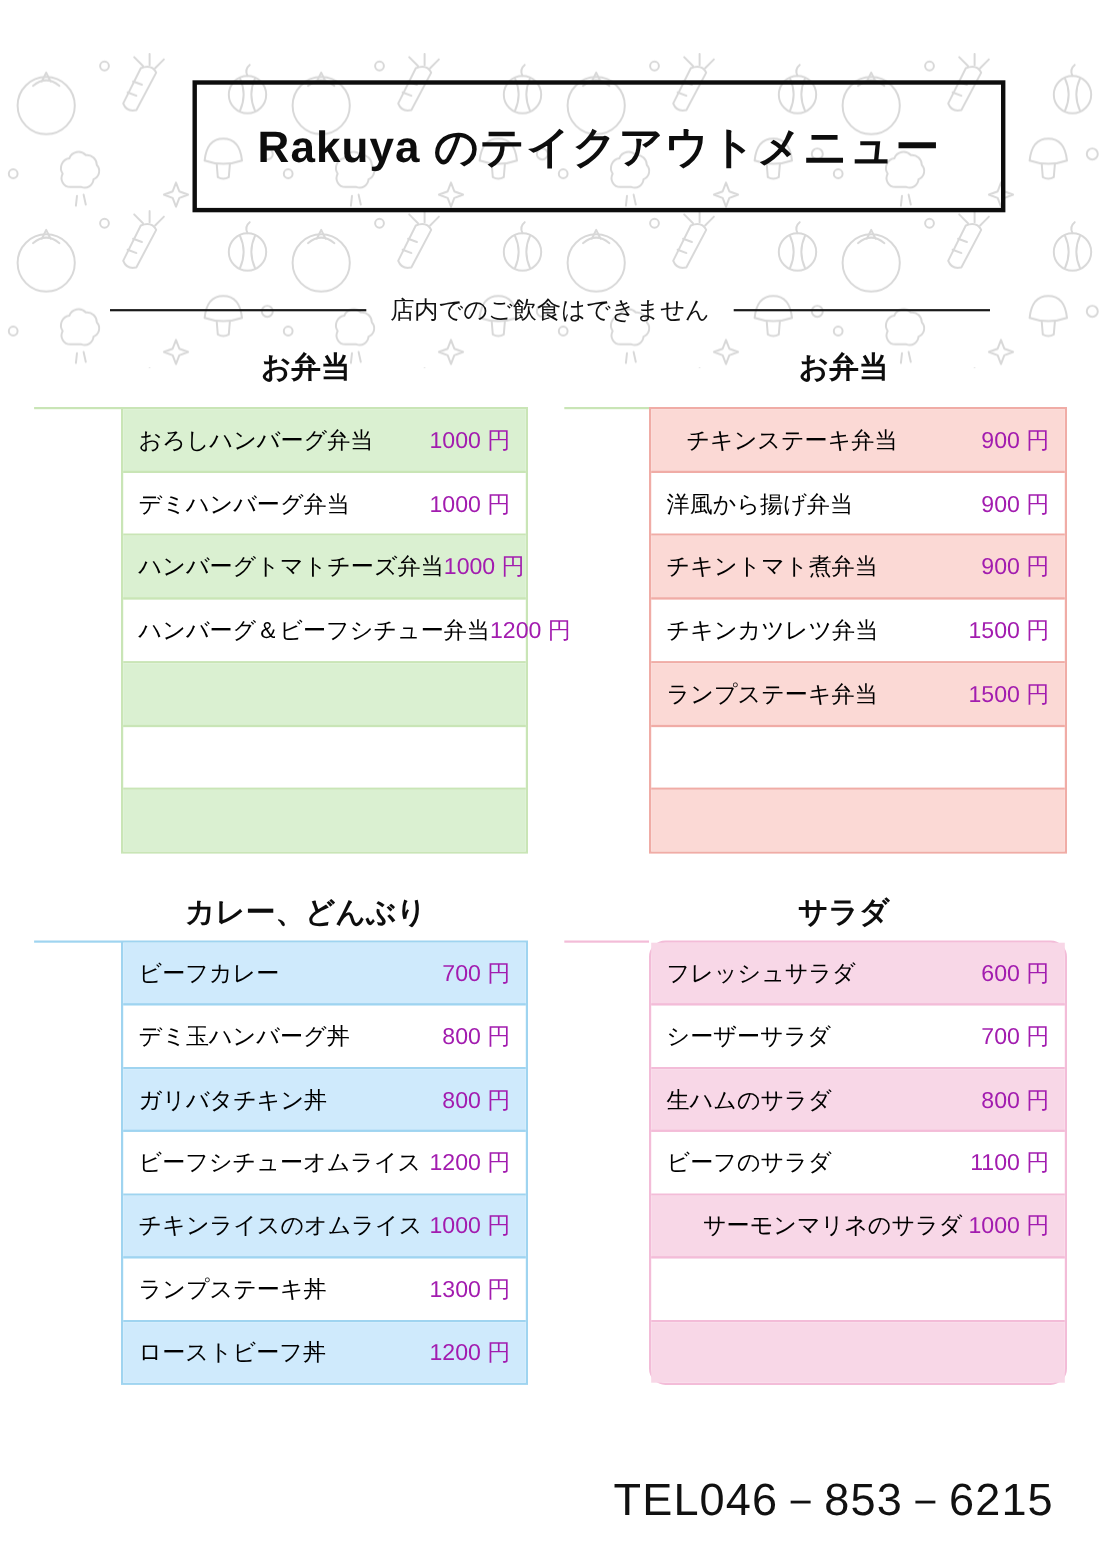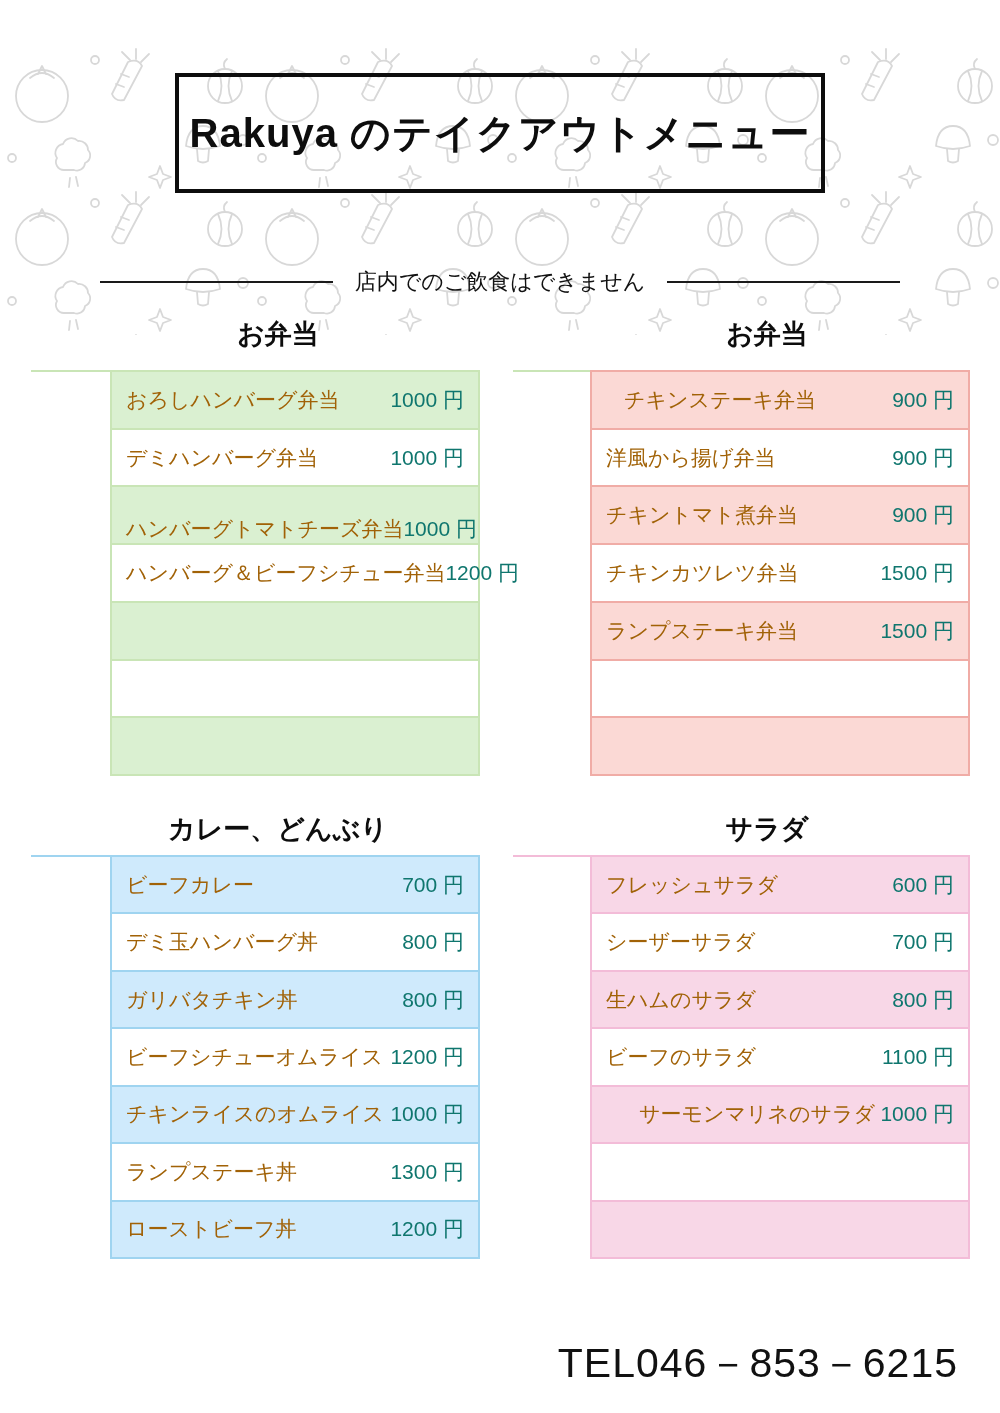--- a/index.html
+++ b/index.html
@@ -10,21 +10,21 @@
     font-family:"Liberation Sans","DejaVu Sans",sans-serif;
     overflow:hidden;
   }
   
   .doodle-band {
     position:absolute; left:0; top:48px; width:1000px; height:287px;
     overflow:hidden; z-index:0;
   }
   
   .title-box {
-    position:absolute; left:175px; top:73px; width:650px; height:120px;
+    position:absolute; left:175px; top:73px; width:739px; height:120px;
     border:4px solid #0d0d0d; box-sizing:border-box;
     display:flex; align-items:center; justify-content:center;
     z-index:2; background:transparent;
   }
   .title-text {
     font-size:40px; font-weight:bold; color:#0d0d0d; letter-spacing:1px;
     white-space:nowrap;
   }
   
   .notice-row {
@@ -55,22 +55,22 @@
     border:2px solid; display:flex; flex-direction:column; background:#ffffff;
   }
   .sec-tl .menu-table, .sec-bl .menu-table { left:79px; width:370px; }
   .sec-tr .menu-table, .sec-br .menu-table { left:77px; width:380px; }
   .sec-tl .menu-table, .sec-tr .menu-table { height:406px; }
   .sec-bl .menu-table, .sec-br .menu-table { height:404px; }
   .menu-row {
     flex:1; display:flex; align-items:center; justify-content:space-between;
     padding:0 14px; box-sizing:border-box;
   }
-  .menu-item-name  { font-size:21px; color:#a16207; white-space:nowrap; }
-  .menu-item-price { font-size:21px; color:#0f766e; white-space:nowrap; }
+  .menu-item-name  { font-size:21px; color:#000000; white-space:nowrap; }
+  .menu-item-price { font-size:21px; color:#a21caf; white-space:nowrap; }
   
   .tel {
     position:absolute; right:42px; top:1336px;
     font-size:41px; color:#111111; letter-spacing:1px; white-space:nowrap;
     z-index:1;
   }
 </style>
 </head>
 <body>
 
@@ -123,21 +123,21 @@
   <div class="leader" style="background: rgb(201, 229, 182);"></div>
   <div class="menu-table" style="border-color: rgb(201, 229, 182);">
       <div class="menu-row" style="background: rgb(218, 240, 209); border-bottom: 2px solid rgb(201, 229, 182);">
         <span class="menu-item-name">おろしハンバーグ弁当</span>
         <span class="menu-item-price">1000 円</span>
       </div>
       <div class="menu-row" style="border-bottom: 2px solid rgb(201, 229, 182);">
         <span class="menu-item-name">デミハンバーグ弁当</span>
         <span class="menu-item-price">1000 円</span>
       </div>
-      <div class="menu-row" style="background: rgb(218, 240, 209); border-bottom: 2px solid rgb(201, 229, 182); align-items: flex-end;">
+      <div class="menu-row" style="background: rgb(218, 240, 209); border-bottom: 2px solid rgb(201, 229, 182);">
         <span class="menu-item-name">ハンバーグトマトチーズ弁当</span>
         <span class="menu-item-price">1000 円</span>
       </div>
       <div class="menu-row" style="border-bottom: 2px solid rgb(201, 229, 182); text-align: center;">
         <span class="menu-item-name">ハンバーグ＆ビーフシチュー弁当</span>
         <span class="menu-item-price">1200 円</span>
       </div>
       <div class="menu-row" style="background: rgb(218, 240, 209); border-bottom: 2px solid rgb(201, 229, 182);">
         <span class="menu-item-name"></span>
         <span class="menu-item-price"></span>
@@ -219,21 +219,21 @@
       <div class="menu-row" style="background: rgb(207, 234, 252);">
         <span class="menu-item-name">ローストビーフ丼</span>
         <span class="menu-item-price">1200 円</span>
       </div>
     </div>
 </div>
 
 <div class="section sec-br">
   <div class="sec-title">サラダ</div>
   <div class="leader" style="background: rgb(243, 188, 216);"></div>
-  <div class="menu-table" style="border-color: rgb(243, 188, 216);">
+  <div class="menu-table" style="border-color: rgb(243, 188, 216); border-radius: 15px;">
       <div class="menu-row" style="background: rgb(248, 215, 231); border-bottom: 2px solid rgb(243, 188, 216);">
         <span class="menu-item-name">フレッシュサラダ</span>
         <span class="menu-item-price">600 円</span>
       </div>
       <div class="menu-row" style="border-bottom: 2px solid rgb(243, 188, 216);">
         <span class="menu-item-name">シーザーサラダ</span>
         <span class="menu-item-price">700 円</span>
       </div>
       <div class="menu-row" style="background: rgb(248, 215, 231); border-bottom: 2px solid rgb(243, 188, 216);">
         <span class="menu-item-name">生ハムのサラダ</span>

